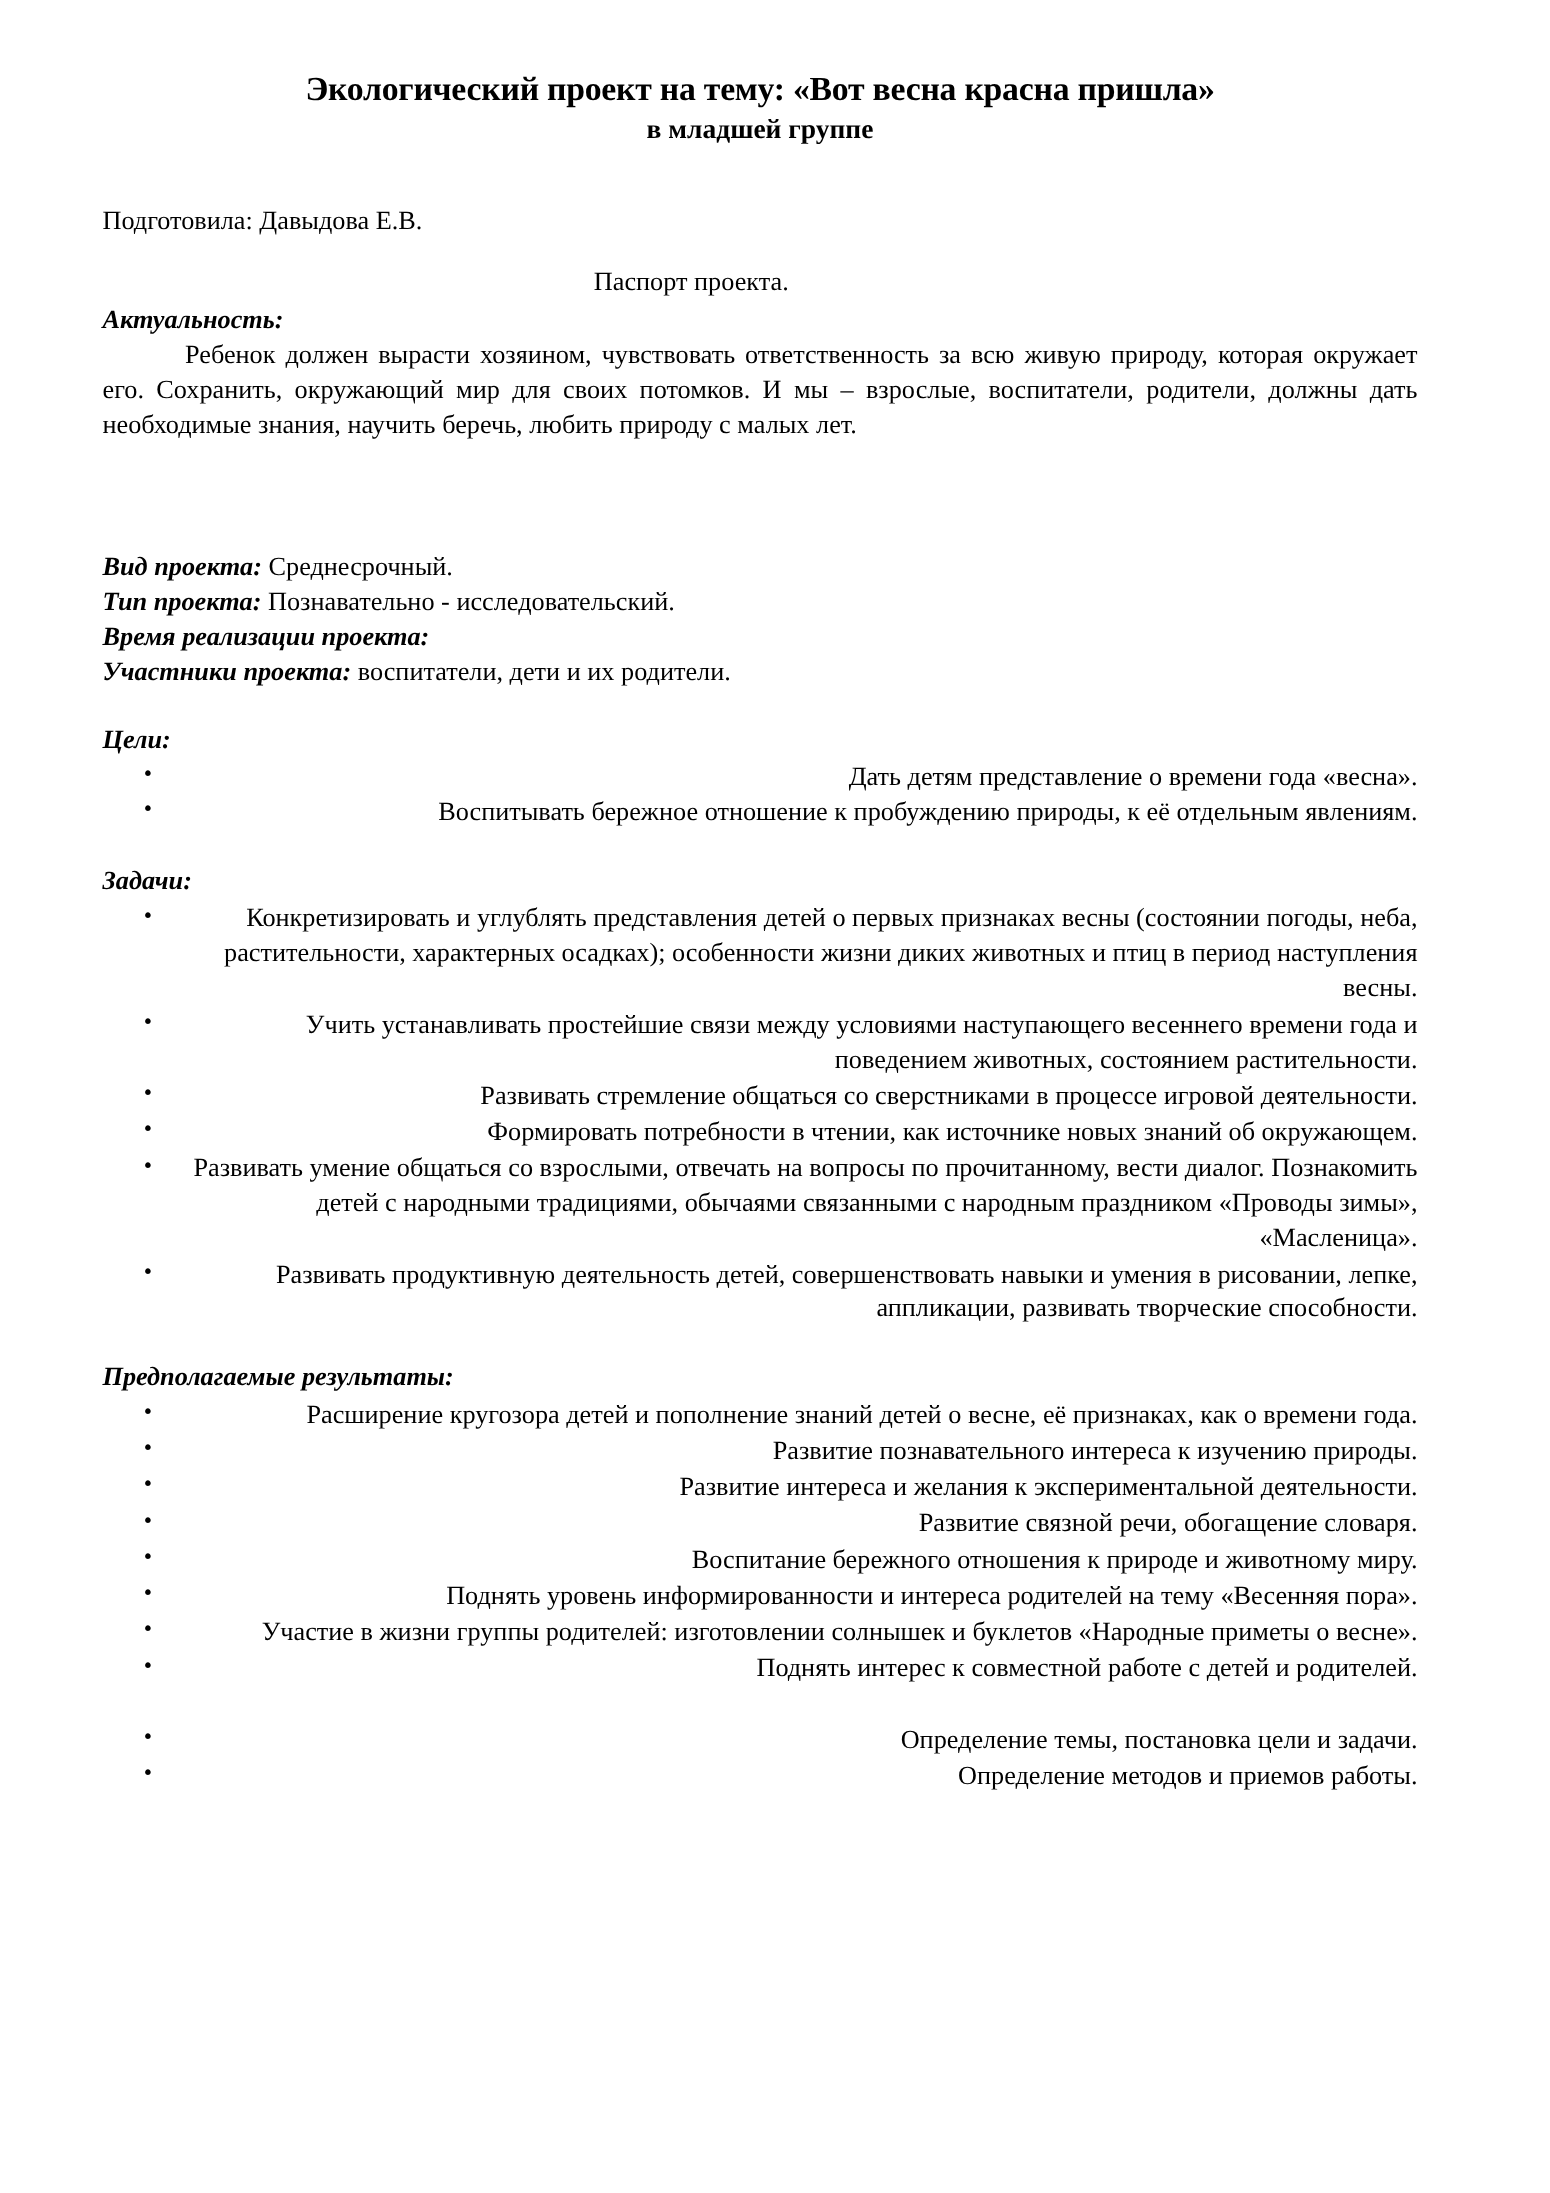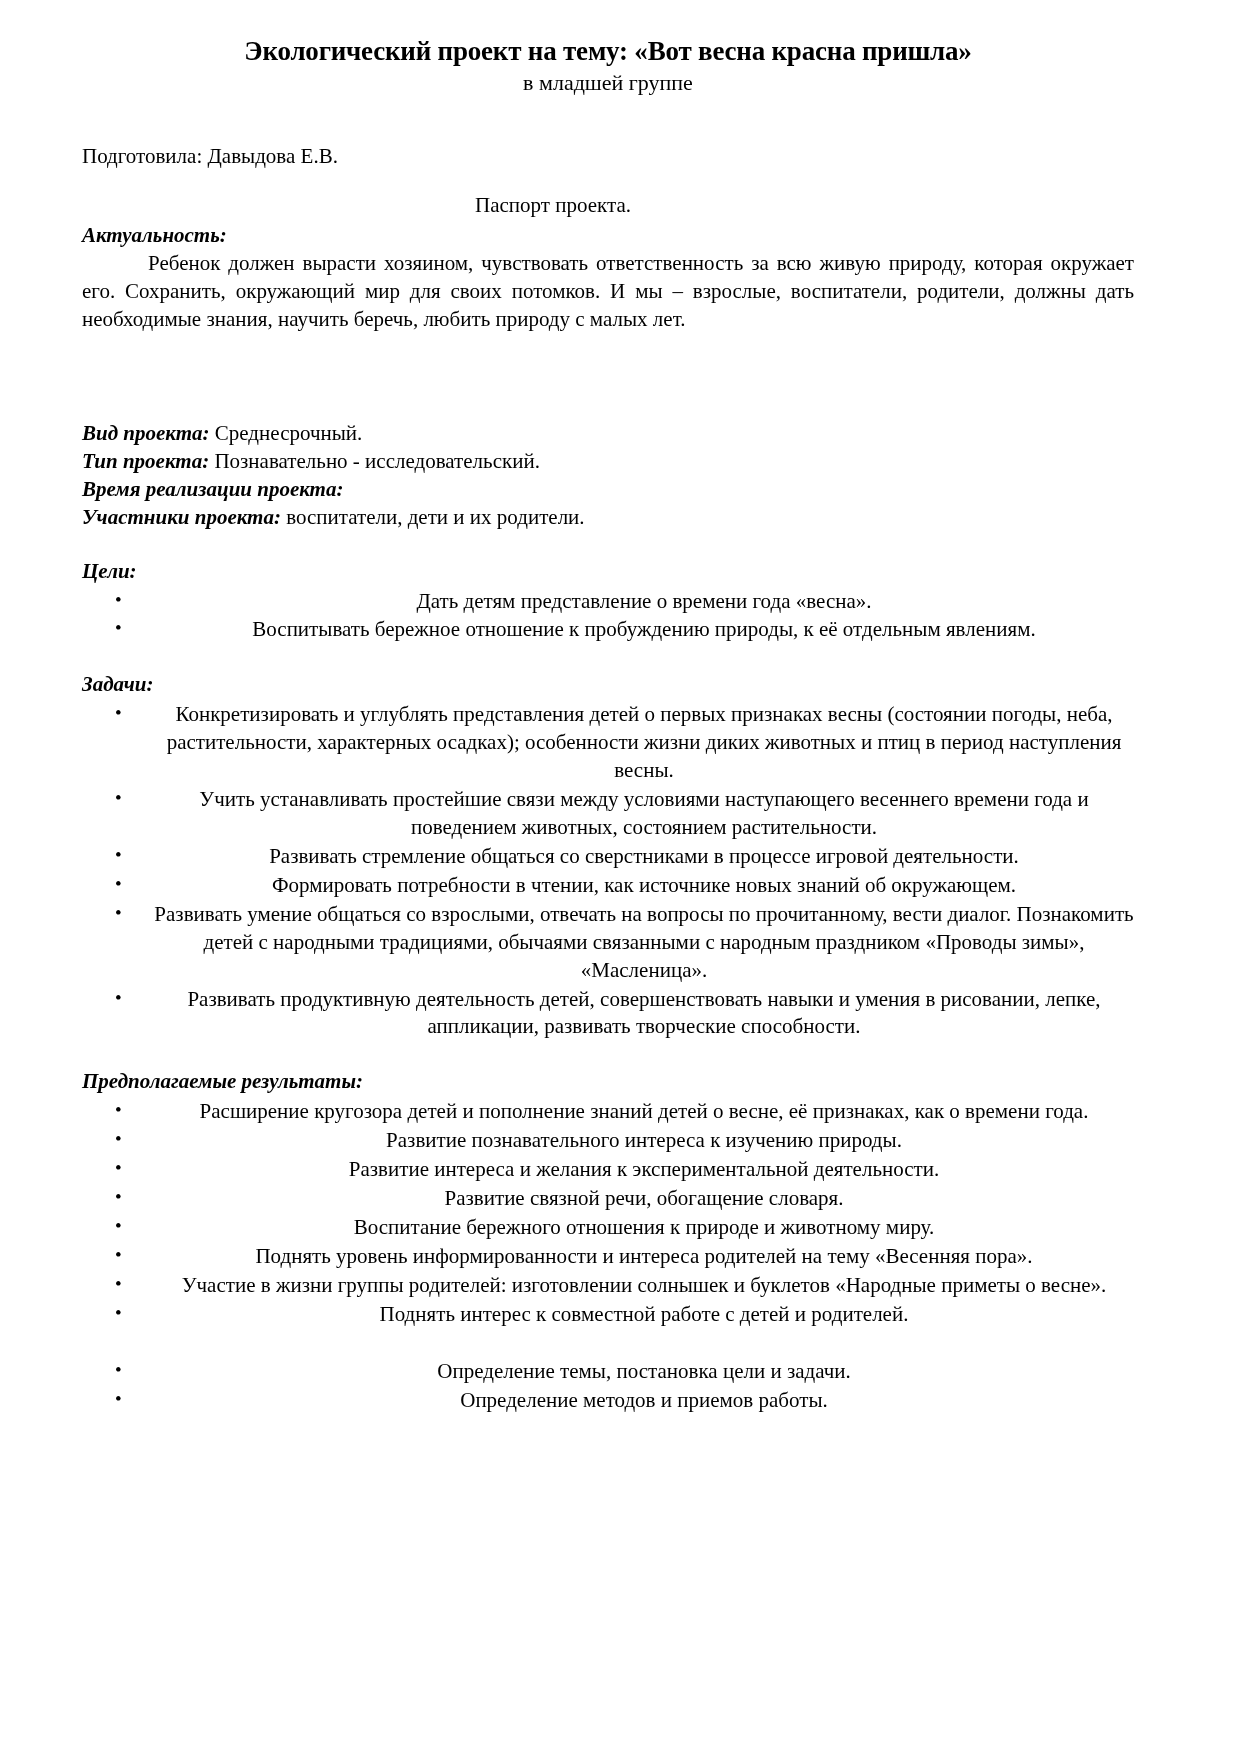--- a/index.html
+++ b/index.html
@@ -10,35 +10,35 @@
   body {
     font-family: "Liberation Serif", "DejaVu Serif", serif;
     color: #000000;
   }
   .page {
     width: 1240px;
     height: 1754px;
     position: relative;
     background: #ffffff;
     box-sizing: border-box;
-    padding: 36px 106px 0 82px;
+    padding: 56px 106px 0 82px;
     overflow: hidden;
   }
   .doc-title {
     text-align: center;
     font-weight: bold;
     font-size: 27px;
     line-height: 1.18;
     letter-spacing: -0.2px;
     margin: 0;
     padding: 0 10px;
   }
   .doc-subtitle {
     text-align: center;
-    font-weight: normal;
+    font-weight: bold;
     font-size: 22px;
     line-height: 1.2;
     margin: 2px 0 0 0;
   }
   .author {
     text-align: left;
     font-size: 21px;
     margin: 48px 0 0 0;
     padding-right: 8px;
   }
@@ -77,21 +77,21 @@
     margin: 2px 0 0 0;
     padding: 0 0 0 0;
     list-style: none;
   }
   ul.bullets > li {
     font-size: 21px;
     line-height: 1.33;
     position: relative;
     padding-left: 72px;
     margin: 0 0 1px 0;
-    text-align: center;
+    text-align: right;
   }
   ul.bullets > li::before {
     content: "\2022";
     position: absolute;
     left: 33px;
     top: -1px;
     font-size: 19px;
   }
   .hdr-block {
     margin: 0;

